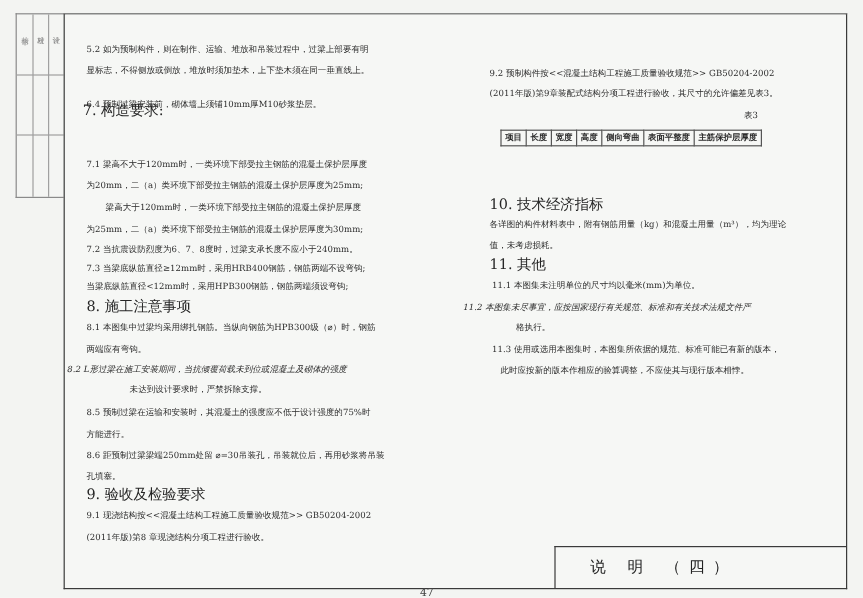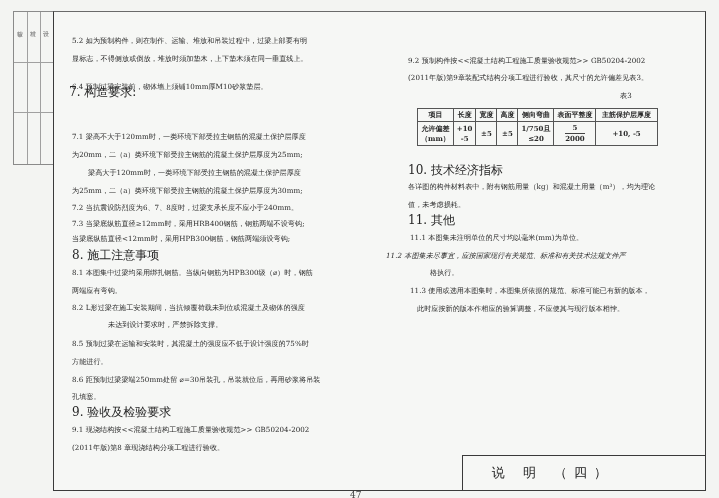--- a/index.html
+++ b/index.html
@@ -77,21 +77,21 @@
 <div class="p" style="left:72px; top:150px;">为20mm，二（a）类环境下部受拉主钢筋的混凝土保护层厚度为25mm;</div>
 <div class="p" style="left:88px; top:168px;">梁高大于120mm时，一类环境下部受拉主钢筋的混凝土保护层厚度</div>
 <div class="p" style="left:72px; top:186px;">为25mm，二（a）类环境下部受拉主钢筋的混凝土保护层厚度为30mm;</div>
 <div class="p" style="left:72px; top:203px;">7.2 当抗震设防烈度为6、7、8度时，过梁支承长度不应小于240mm。</div>
 <div class="p" style="left:72px; top:219px;">7.3 当梁底纵筋直径≥12mm时，采用HRB400钢筋，钢筋两端不设弯钩;</div>
 <div class="p" style="left:72px; top:234px;text-align:center;">当梁底纵筋直径&lt;12mm时，采用HPB300钢筋，钢筋两端须设弯钩;</div>
 <div class="h" style="left:72px; top:247px;">8. 施工注意事项</div>
 
 <div class="p" style="left:72px; top:268px;">8.1 本图集中过梁均采用绑扎钢筋。当纵向钢筋为HPB300级（⌀）时，钢筋</div>
 <div class="p" style="left:72px; top:286px;">两端应有弯钩。</div>
-<div class="p" style="left:72px; top:303px;">8.2 L形过梁在施工安装期间，当抗倾覆荷载未到位或混凝土及砌体的强度</div>
+<div class="p" style="left:56px; top:303px;font-style:italic;">8.2 L形过梁在施工安装期间，当抗倾覆荷载未到位或混凝土及砌体的强度</div>
 <div class="p" style="left:88px; top:320px;margin-left:20px;">未达到设计要求时，严禁拆除支撑。</div>
 <div class="p" style="left:72px; top:339px;">8.5 预制过梁在运输和安装时，其混凝土的强度应不低于设计强度的75%时</div>
 <div class="p" style="left:72px; top:357px;">方能进行。</div>
 <div class="p" style="left:72px; top:375px;">8.6 距预制过梁梁端250mm处留 ⌀=30吊装孔，吊装就位后，再用砂浆将吊装</div>
 <div class="p" style="left:72px; top:392px;">孔填塞。</div>
 <div class="h" style="left:72px; top:404px;">9. 验收及检验要求</div>
 <div class="p" style="left:72px; top:425px;">9.1 现浇结构按&lt;&lt;混凝土结构工程施工质量验收规范&gt;&gt; GB50204-2002</div>
 <div class="p" style="left:72px; top:443px;">(2011年版)第8 章现浇结构分项工程进行验收。</div>
 
 <div class="p" style="left:408px; top:56px;">9.2 预制构件按&lt;&lt;混凝土结构工程施工质量验收规范&gt;&gt; GB50204-2002</div>
@@ -102,43 +102,20 @@
   <tbody>
       <tr>
     <th>项目</th>
     <th>长度</th>
     <th>宽度</th>
     <th>高度</th>
     <th>侧向弯曲</th>
     <th>表面平整度</th>
     <th>主筋保护层厚度</th>
   </tr>
-  <tr>
-    <td>
-      <div>允许偏差</div>
-      <div>（mm）</div>
-    </td>
-    <td>
-      <div>+10</div>
-      <div>-5</div>
-    </td>
-    <td>±5</td>
-    <td>±5</td>
-    <td>
-      <div>1/750且</div>
-      <div>≤20</div>
-    </td>
-    <td>
-      <span class="frac">
-        <span class="num">5</span>
-        <span class="den">2000</span>
-      </span>
-    </td>
-    <td style="padding:0 16px;">+10, -5</td>
-  </tr>
 </tbody>
   </table>
 
 <div class="h" style="left:408px; top:162px;">10. 技术经济指标</div>
 <div class="p" style="left:408px; top:182px;">各详图的构件材料表中，附有钢筋用量（kg）和混凝土用量（m³），均为理论</div>
 <div class="p" style="left:408px; top:200px;">值，未考虑损耗。</div>
 <div class="h" style="left:408px; top:212px;">11. 其他</div>
 <div class="p" style="left:410px; top:233px;">11.1 本图集未注明单位的尺寸均以毫米(mm)为单位。</div>
 <div class="p" style="left:386px; top:251px;font-style:italic;">11.2 本图集未尽事宜，应按国家现行有关规范、标准和有关技术法规文件严</div>
 <div class="p" style="left:430px; top:268px;">格执行。</div>

